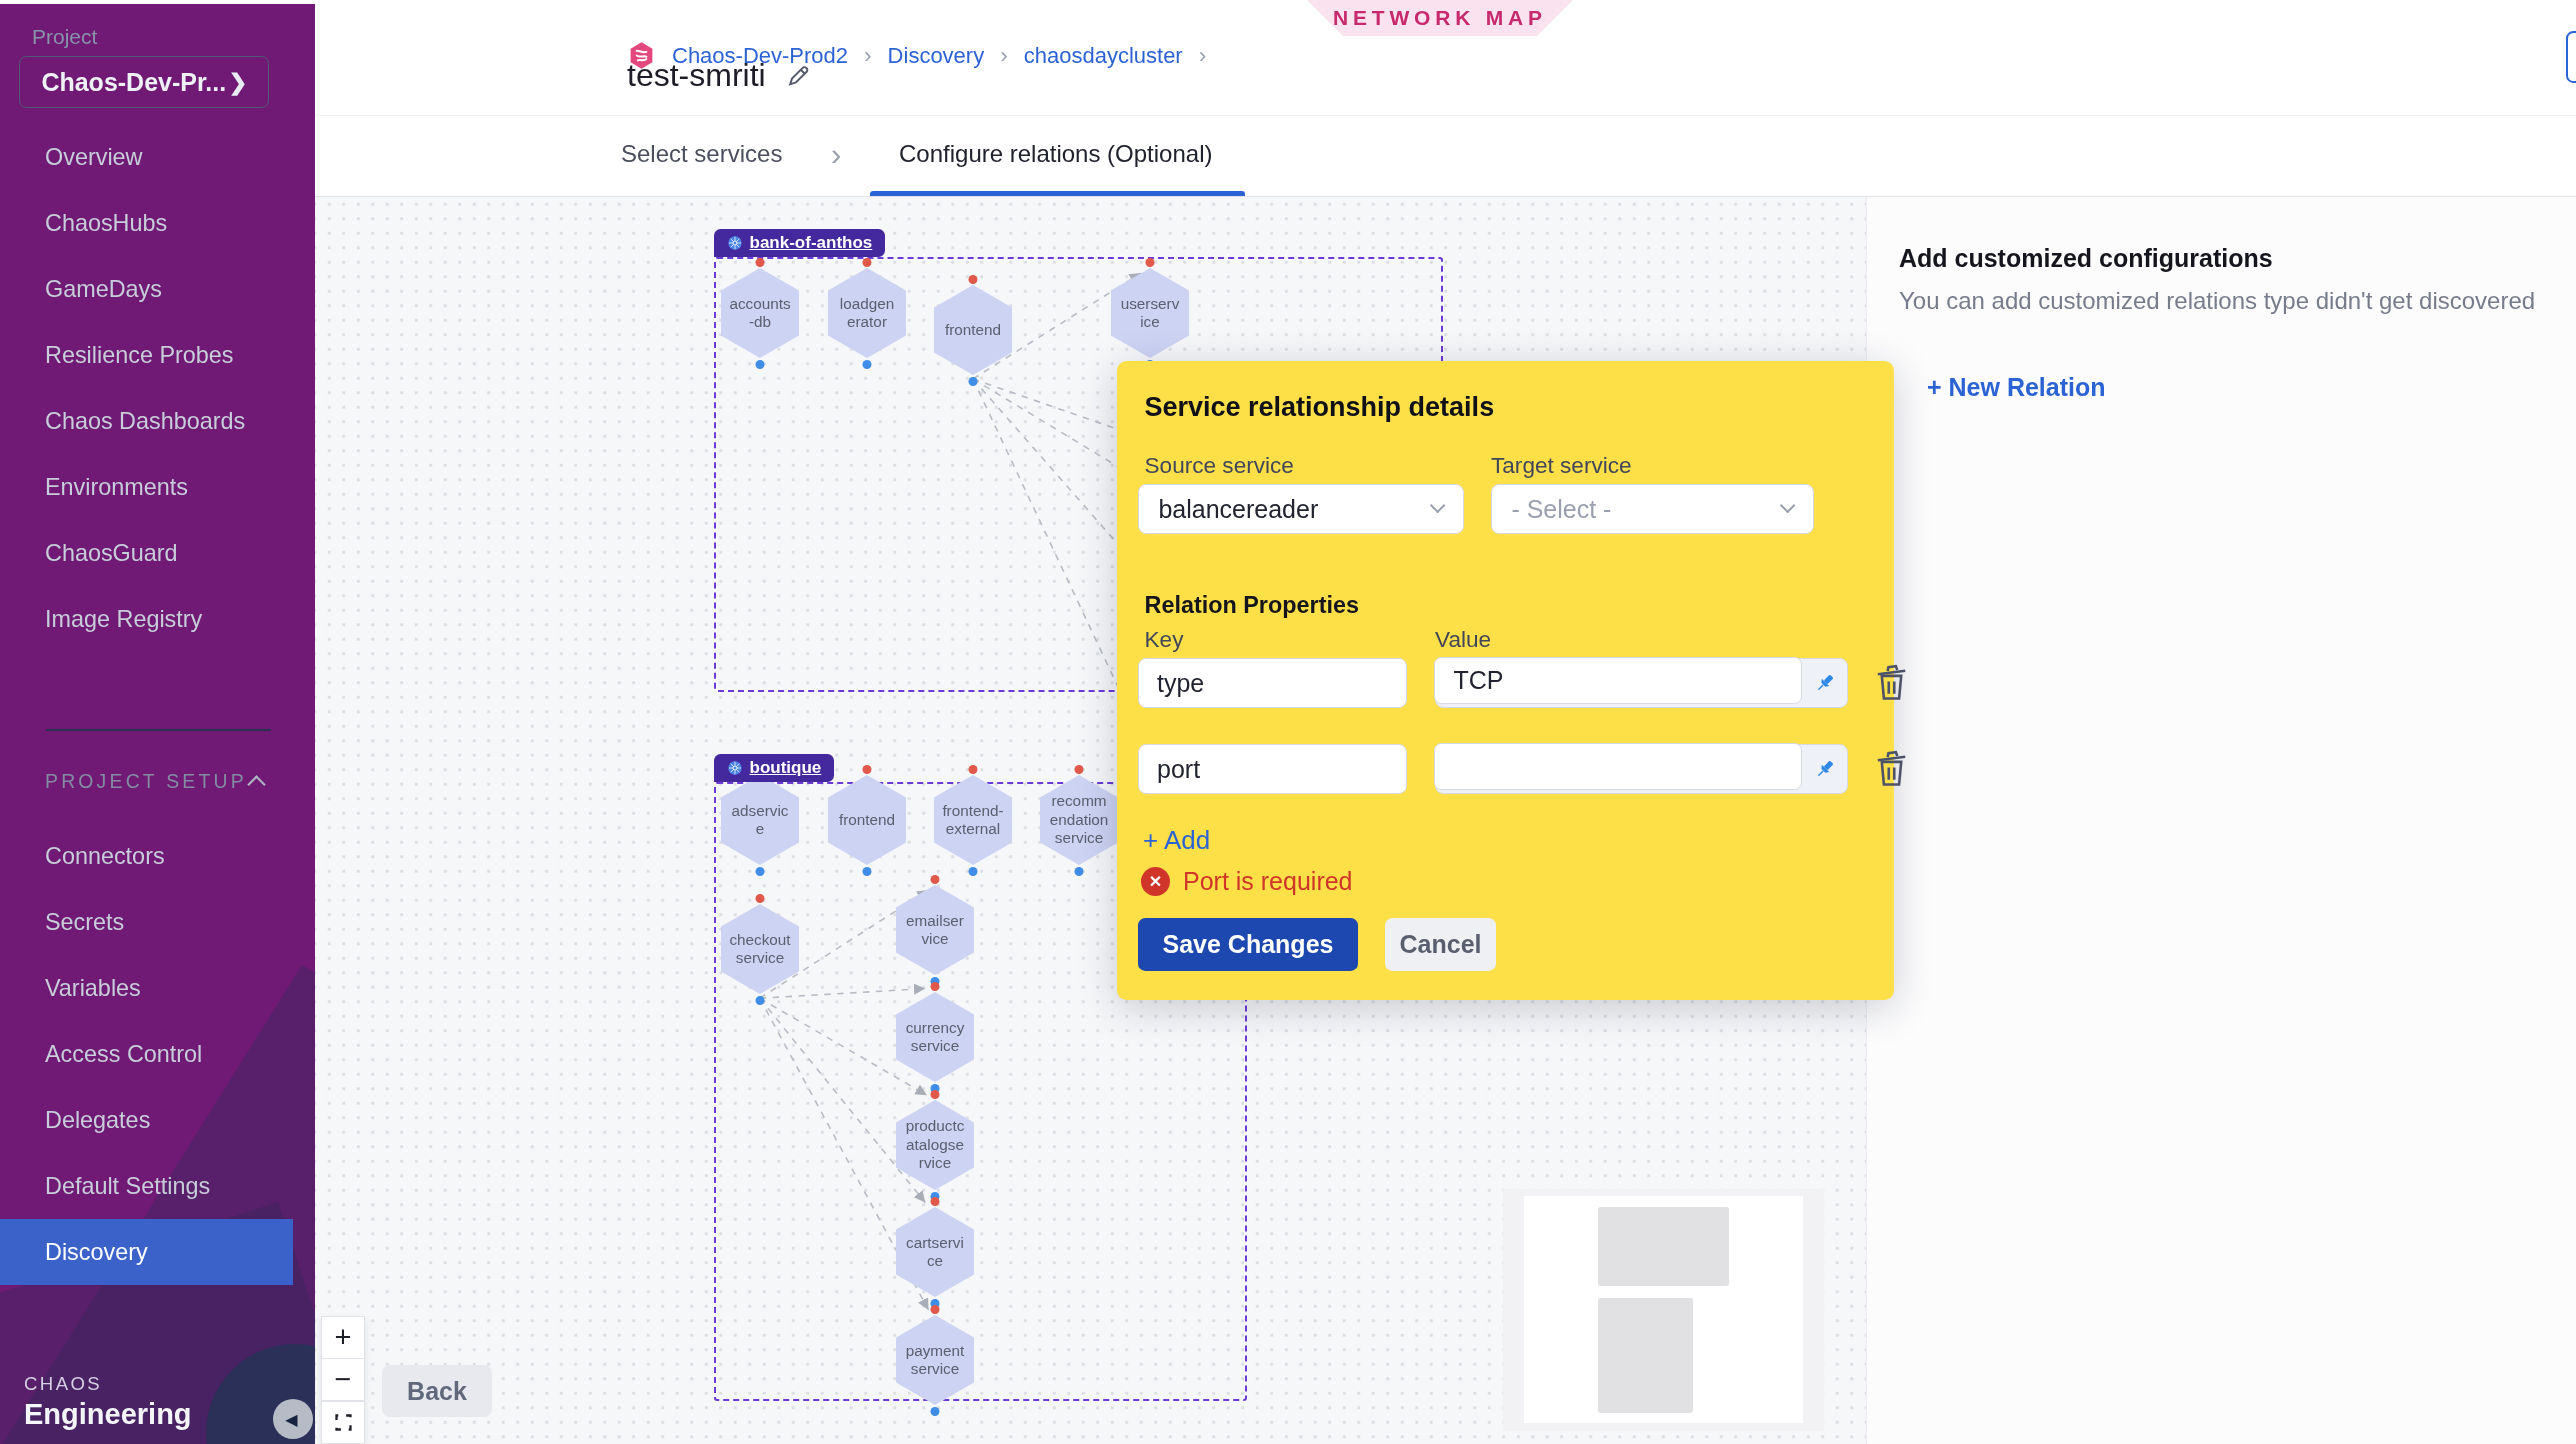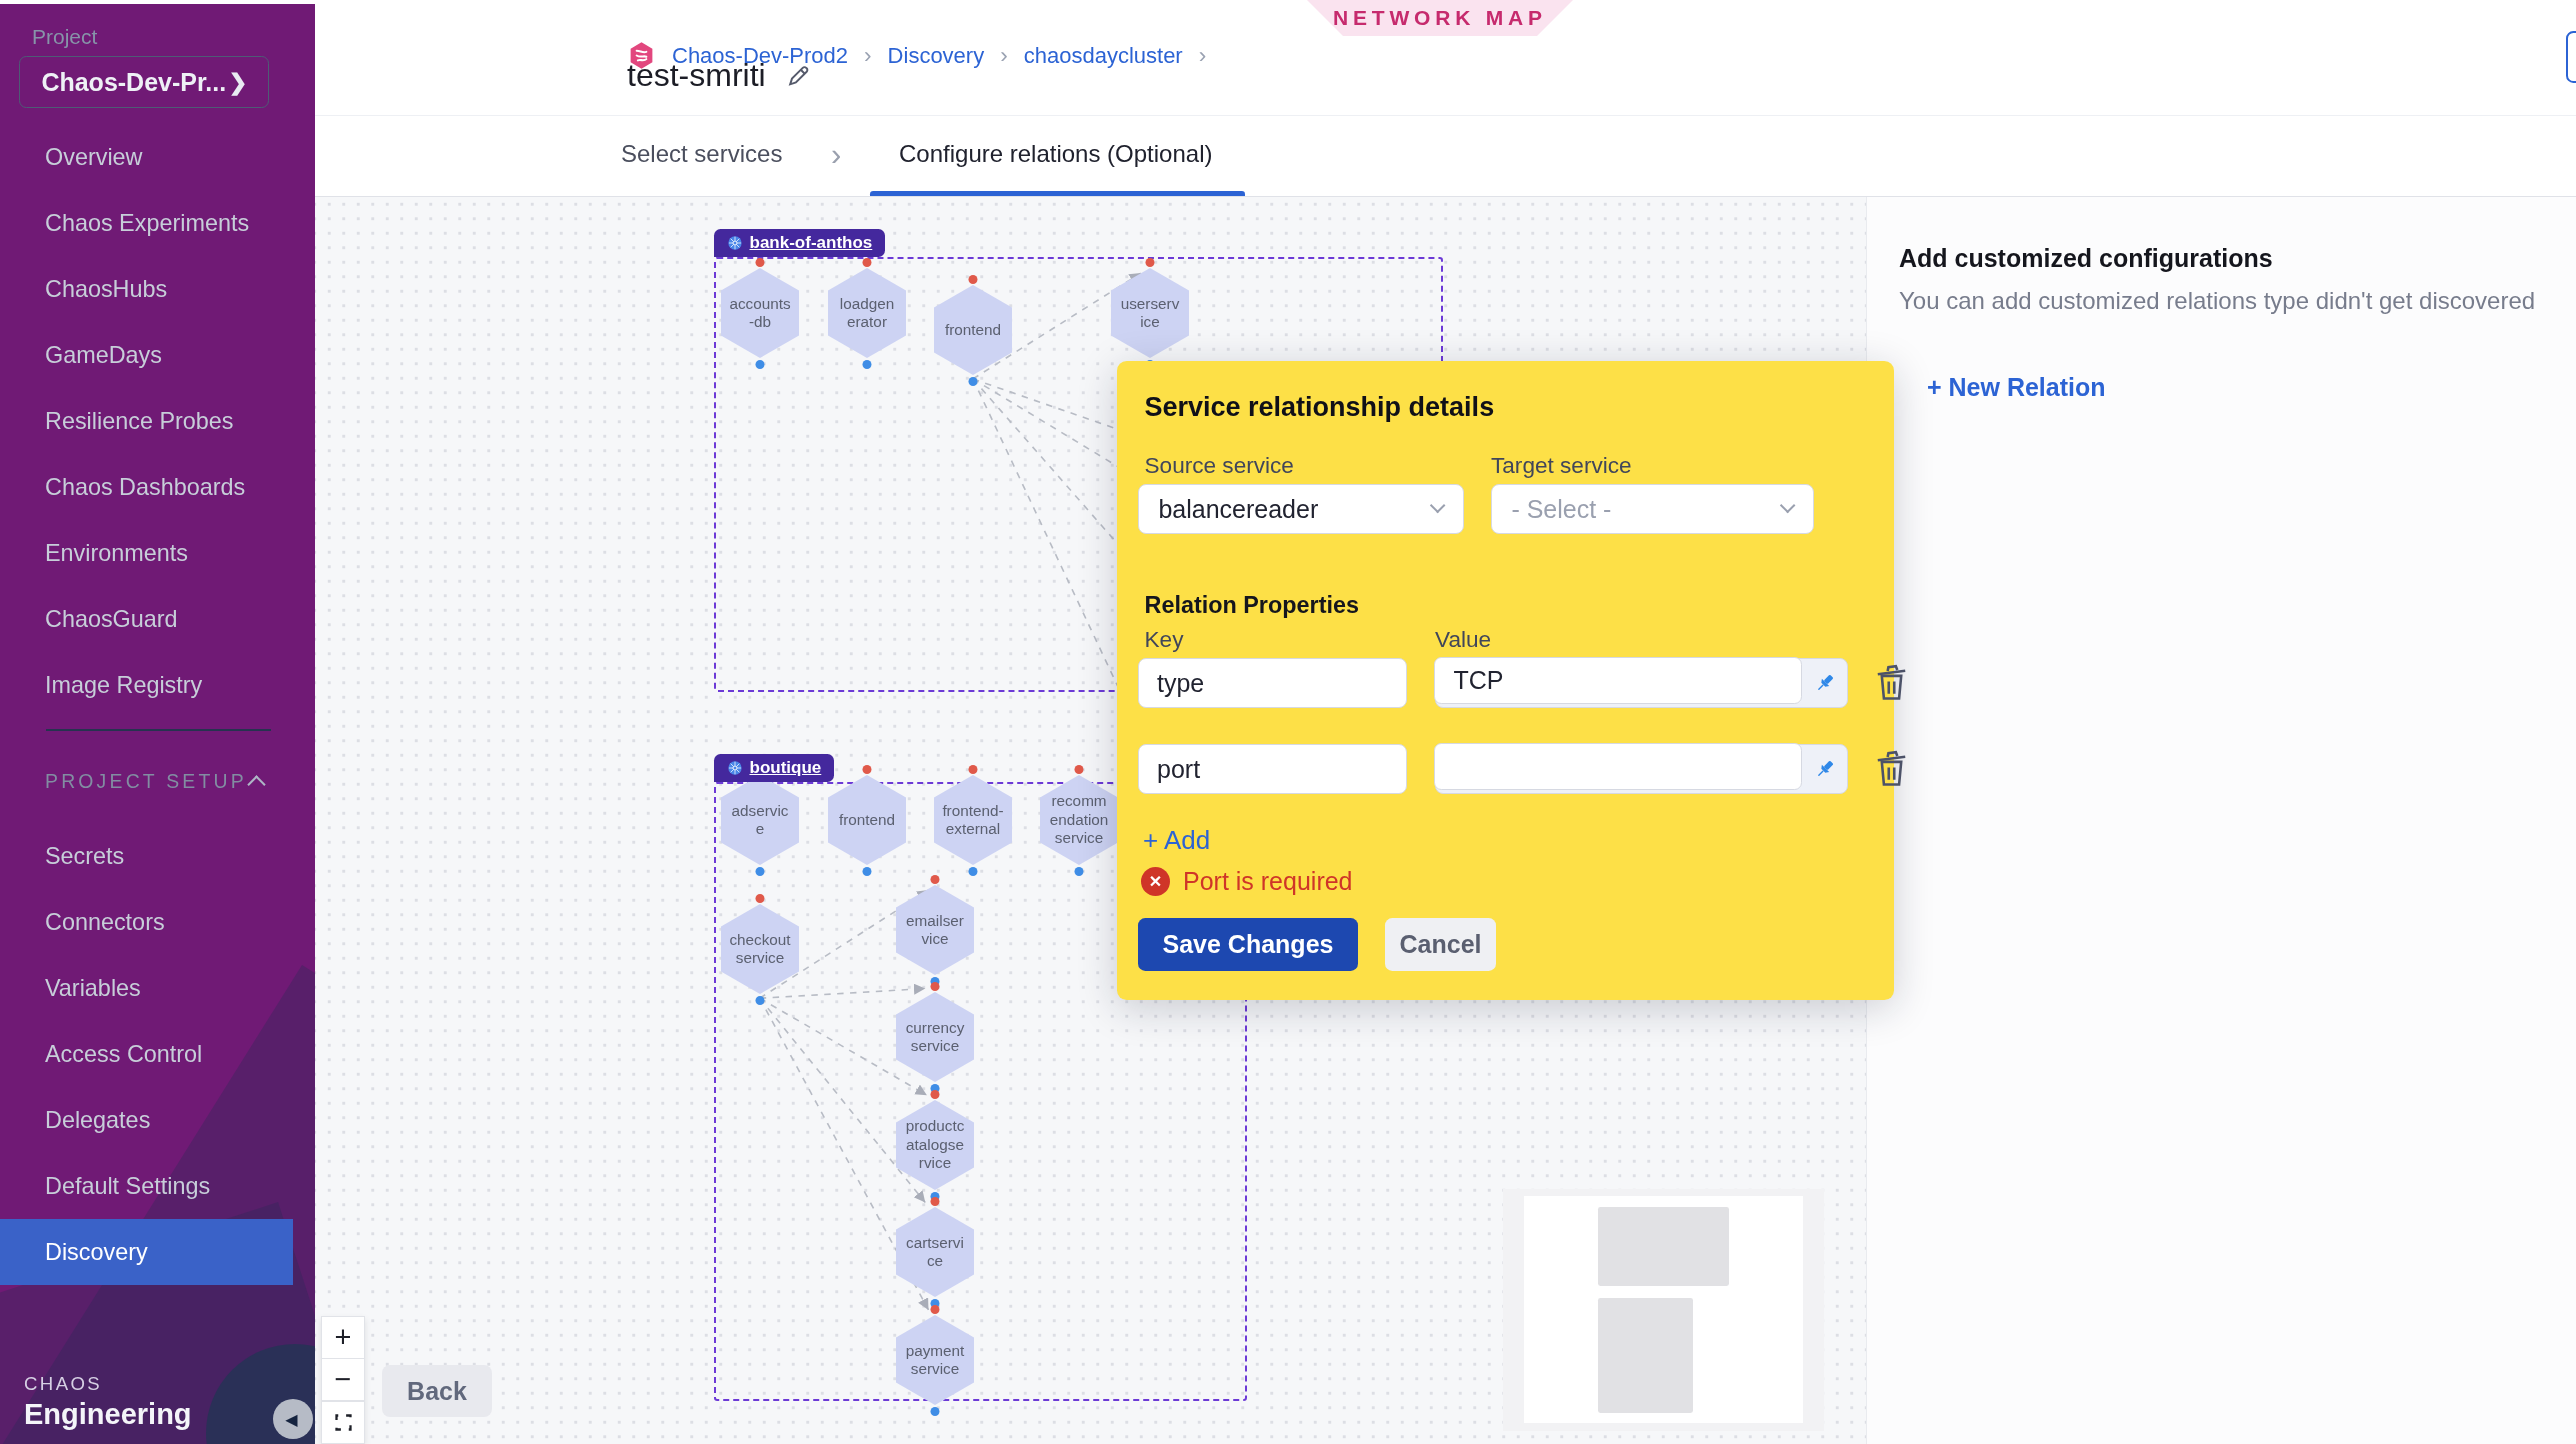--- a/index.html
+++ b/index.html
@@ -360,37 +360,36 @@
     <div class="deco1"></div>
     <div class="deco2"></div>
     <div class="deco3"></div>
     <div class="proj-label">Project</div>
     <div class="proj-select">
       <span class="pname">Chaos-Dev-Pr...</span>
       <span class="chev">❯</span>
     </div>
     <div class="navlist" id="nav-main">
         <div class="nav-item">Overview</div>
-        <div class="nav-item">Chaos Experiments</div>
         <div class="nav-item">ChaosHubs</div>
         <div class="nav-item">GameDays</div>
         <div class="nav-item">Resilience Probes</div>
         <div class="nav-item">Chaos Dashboards</div>
         <div class="nav-item">Environments</div>
         <div class="nav-item">ChaosGuard</div>
         <div class="nav-item">Image Registry</div>
       </div>
     <div class="side-divider"></div>
     <div class="section-head">
       <span>PROJECT SETUP</span>
       <span class="chev-up"></span>
     </div>
     <div class="navlist" id="nav-setup">
+        <div class="nav-item">Connectors</div>
         <div class="nav-item">Secrets</div>
-        <div class="nav-item">Connectors</div>
         <div class="nav-item">Variables</div>
         <div class="nav-item">Access Control</div>
         <div class="nav-item">Delegates</div>
         <div class="nav-item">Default Settings</div>
         <div class="nav-item active">Discovery</div>
       </div>
     <div class="brand">
       <div class="brand-top">CHAOS</div>
       <div class="brand-bottom">Engineering</div>
     </div>

